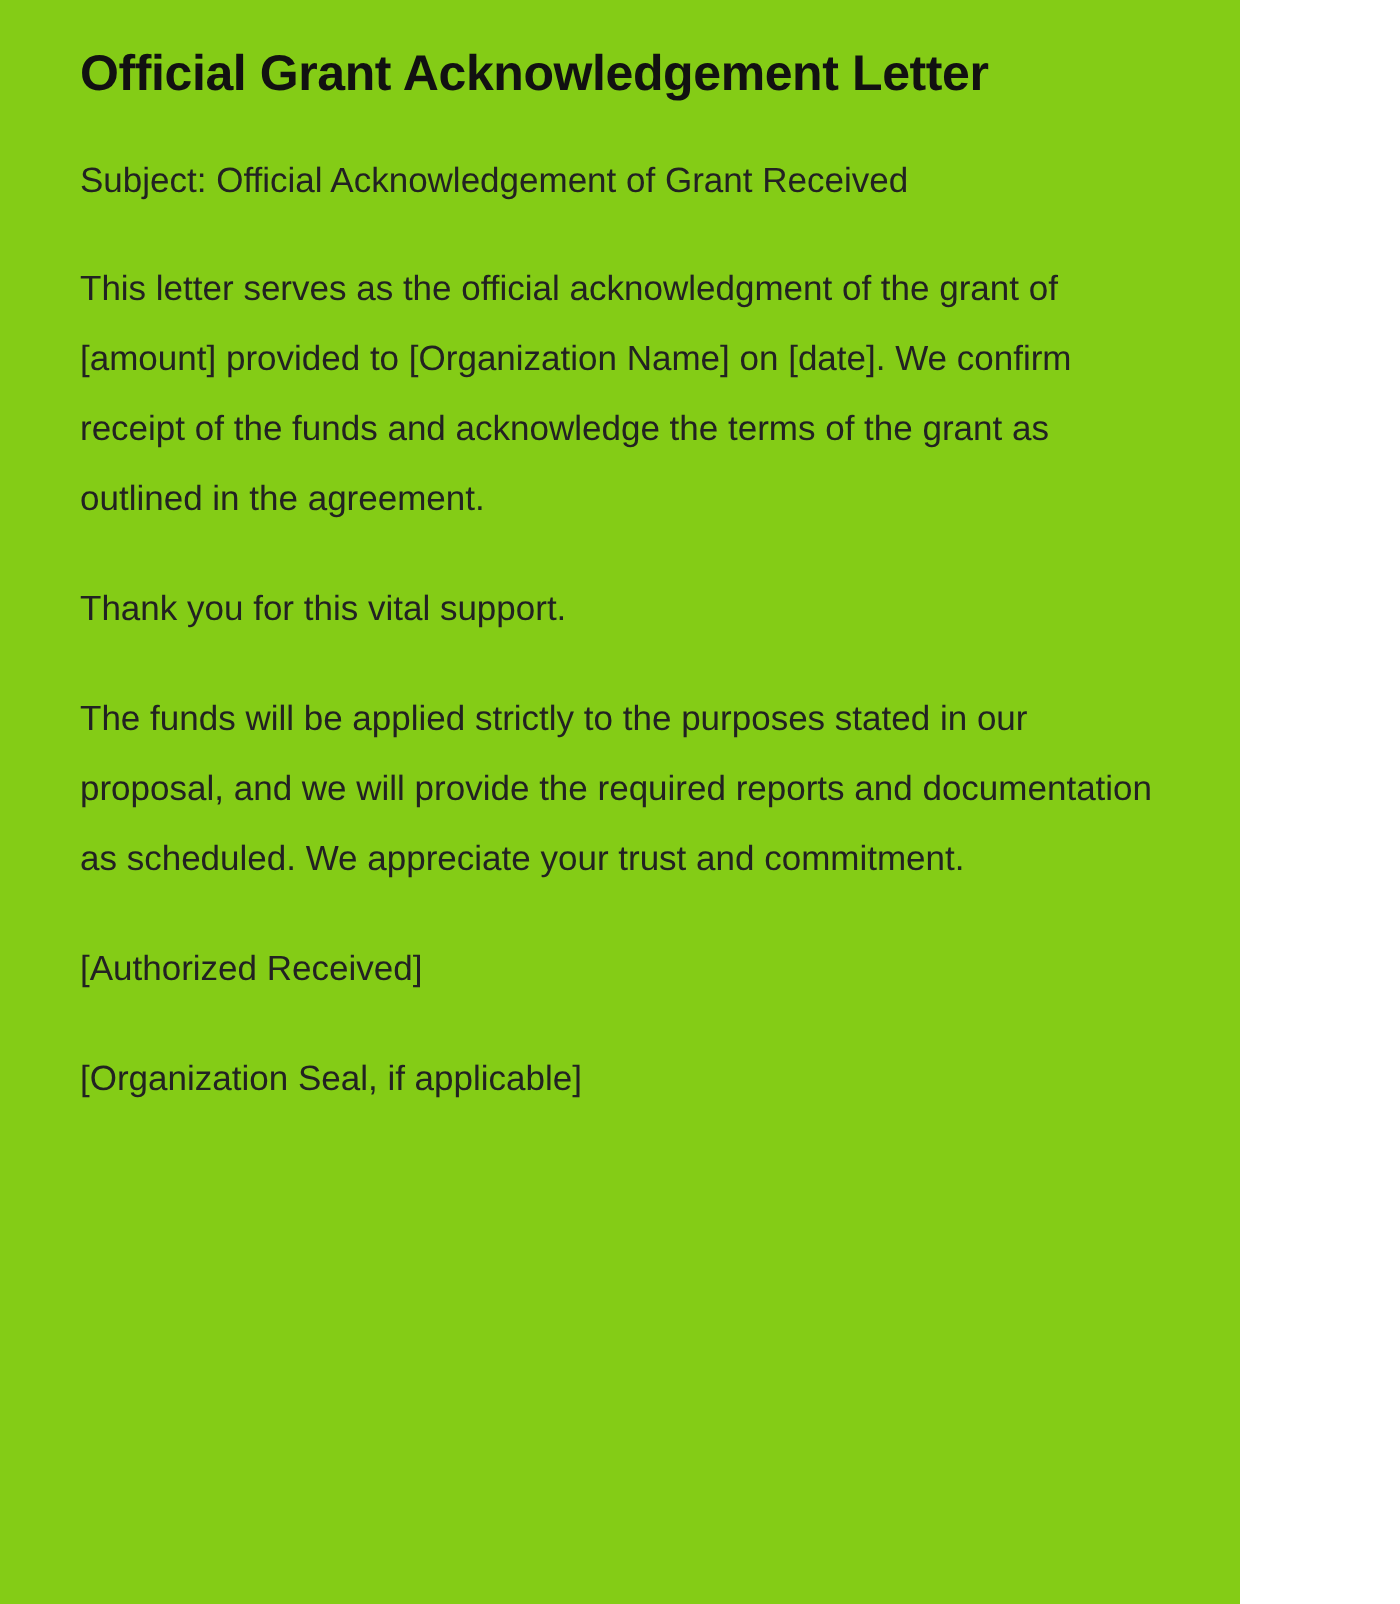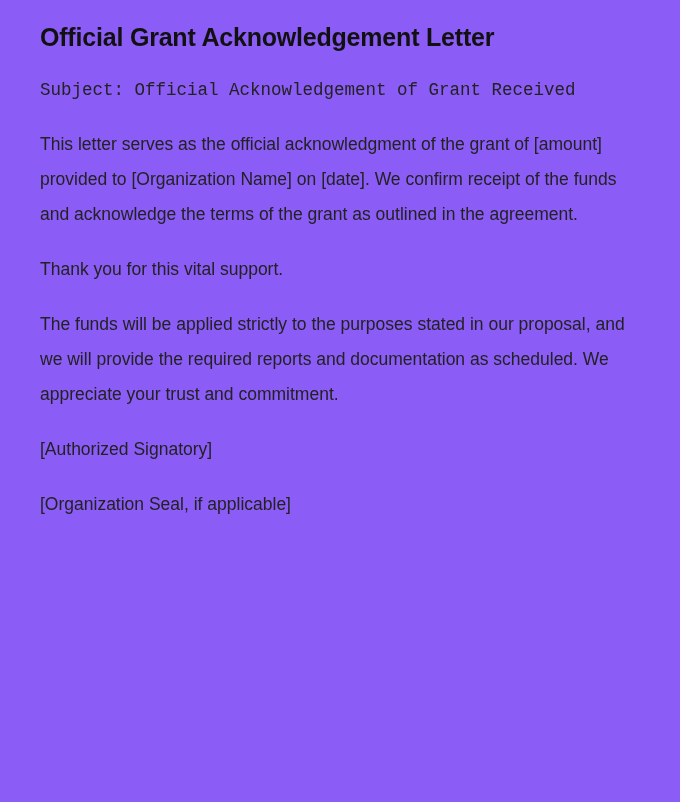--- a/index.html
+++ b/index.html
@@ -12,24 +12,24 @@
     width: 700px;
     height: 802px;
     font-family: "Liberation Sans", sans-serif;
     color: #1a1a1a;
     -webkit-font-smoothing: antialiased;
     overflow: hidden;
   }
 
   .page {
     box-sizing: border-box;
-    width: 680px;
+    width: 620px;
     min-height: 802px;
     padding: 22px 40px 24px 40px;
-    background: #8b5cf6;
+    background: #84cc16;
   }
 
   .doc-title {
     font-size: 25px;
     font-weight: 700;
     line-height: 1.25;
     letter-spacing: -0.2px;
     color: #111111;
     margin: 0 0 20px 0;
   }
@@ -42,21 +42,20 @@
     font-size: 17.5px;
     font-weight: 400;
     line-height: 35px;
     color: #222222;
     margin: 0 0 20px 0;
     white-space: pre-wrap;
   }
 
   .para.subject {
     margin-bottom: 19px;
-    font-family: Liberation Mono, monospace;
   }
 
   .para:last-child {
     margin-bottom: 15px;
   }
 </style>
 </head>
 <body>
 
 <div class="page">
@@ -68,19 +67,19 @@
     <p class="para subject">Subject: Official Acknowledgement of Grant Received</p>
 
 
     <p class="para">This letter serves as the official acknowledgment of the grant of [amount] provided to [Organization Name] on [date]. We confirm receipt of the funds and acknowledge the terms of the grant as outlined in the agreement.</p>
 
     <p class="para">Thank you for this vital support.</p>
 
     <p class="para">The funds will be applied strictly to the purposes stated in our proposal, and we will provide the required reports and documentation as scheduled. We appreciate your trust and commitment.</p>
 
 
-    <p class="para">[Authorized Signatory]</p>
+    <p class="para">[Authorized Received]</p>
 
 
     <p class="para">[Organization Seal, if applicable]</p>
 
   </div>
 </div>
 
 </body></html>

